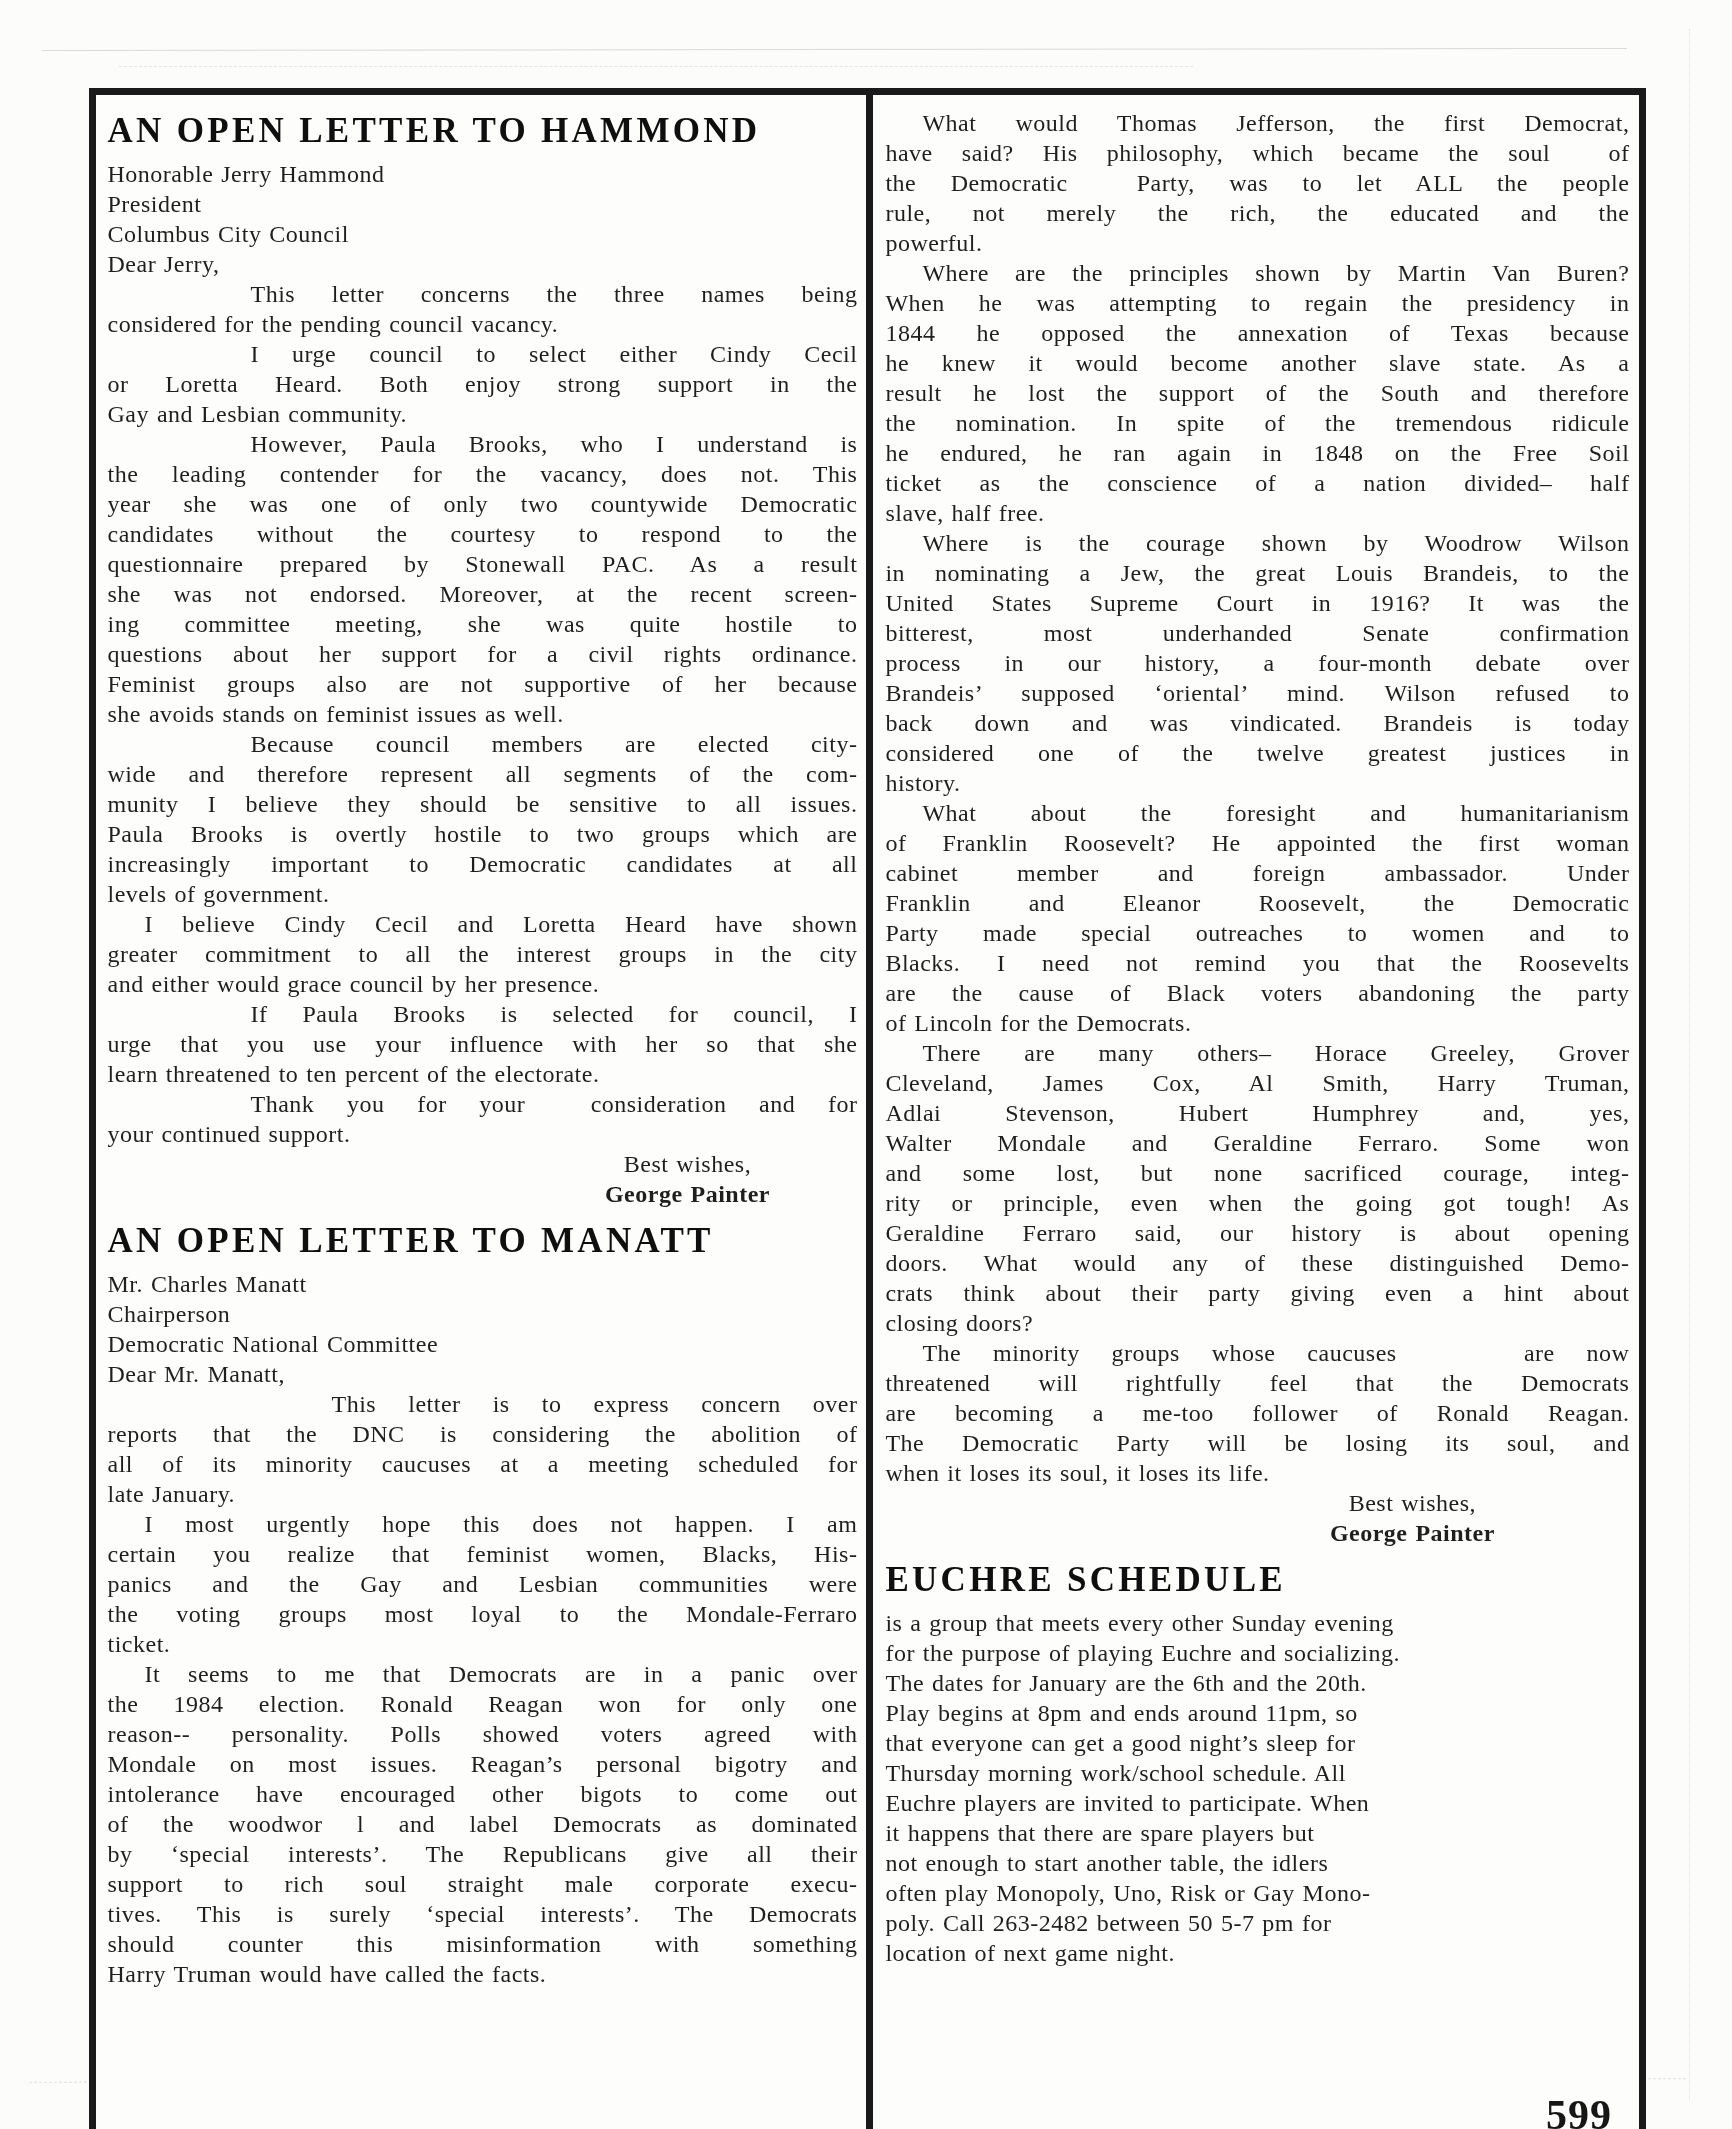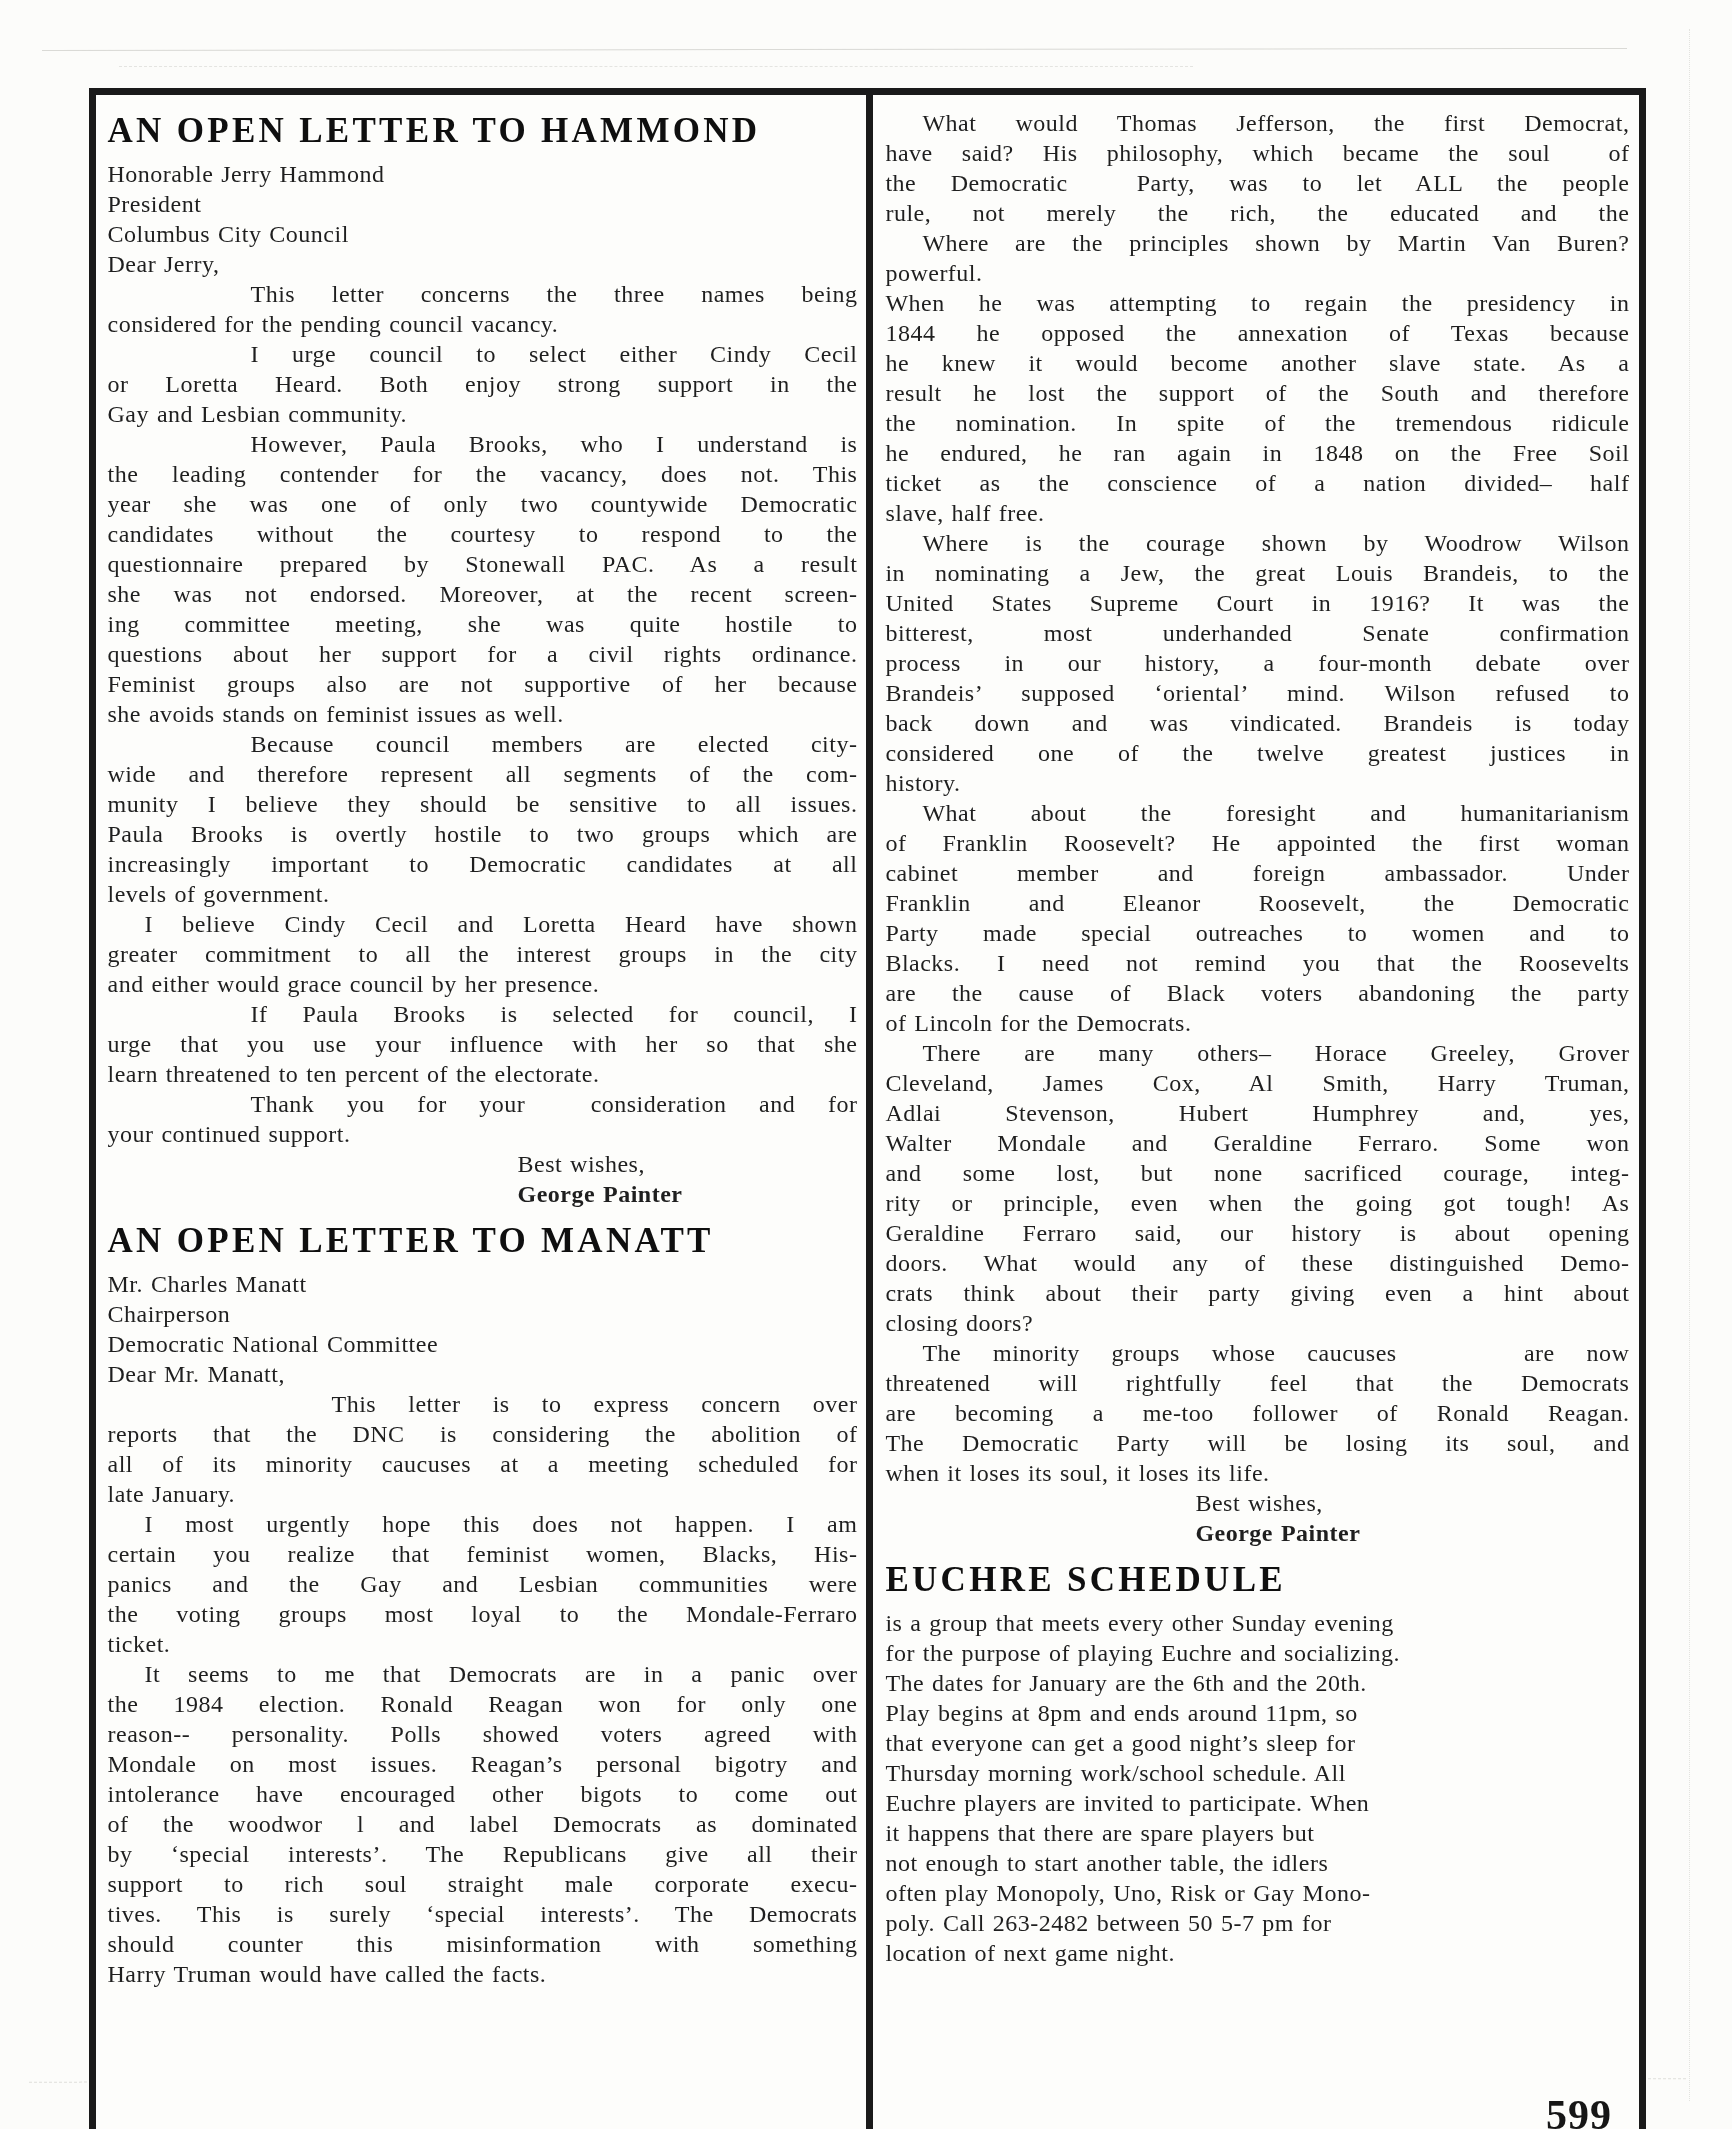--- a/index.html
+++ b/index.html
@@ -32,21 +32,21 @@
   .col-left .hd:first-child { margin-top:0; }
 
   .ln {
     font-size:24px; line-height:30px; min-height:30px;
     letter-spacing:0.5px; word-spacing:1.4px; white-space:pre-wrap;
   }
   .j  { text-align:justify; text-align-last:justify; }
   .i1 { padding-left:37px; }
   .i2 { padding-left:143px; }
   .i3 { padding-left:224px; }
-  .sig { padding-left:410px; }
+  .sig { padding-left:410px;text-align:center; }
   .col-right .sig { padding-left:310px; }
   .b  { font-weight:bold; }
 
   .pageno {
     position:absolute; right:27px; bottom:9.6px;
     font-size:42px; font-weight:bold; letter-spacing:1px; color:#161616;
   }
 </style>
 </head>
 <body>
@@ -119,22 +119,22 @@
         <div class="ln j">support to rich soul straight male corporate execu-</div>
         <div class="ln j">tives. This is surely ‘special interests’. The Democrats</div>
         <div class="ln j">should counter this misinformation with something</div>
         <div class="ln">Harry Truman would have called the facts.</div>
       </div>
     <div class="col col-right">
         <div class="ln j i1">What would Thomas Jefferson, the first Democrat,</div>
         <div class="ln j">have said? His philosophy, which became the soul  of</div>
         <div class="ln j">the Democratic  Party, was to let ALL the people</div>
         <div class="ln j">rule, not merely the rich, the educated and the</div>
+        <div class="ln">powerful.</div>
         <div class="ln j i1">Where are the principles shown by Martin Van Buren?</div>
-        <div class="ln">powerful.</div>
         <div class="ln j">When he was attempting to regain the presidency in</div>
         <div class="ln j">1844 he opposed the annexation of Texas because</div>
         <div class="ln j">he knew it would become another slave state. As a</div>
         <div class="ln j">result he lost the support of the South and therefore</div>
         <div class="ln j">the nomination. In spite of the tremendous ridicule</div>
         <div class="ln j">he endured, he ran again in 1848 on the Free Soil</div>
         <div class="ln j">ticket as the conscience of a nation divided– half</div>
         <div class="ln">slave, half free.</div>
         <div class="ln j i1">Where is the courage shown by Woodrow Wilson</div>
         <div class="ln j">in nominating a Jew, the great Louis Brandeis, to the</div>

